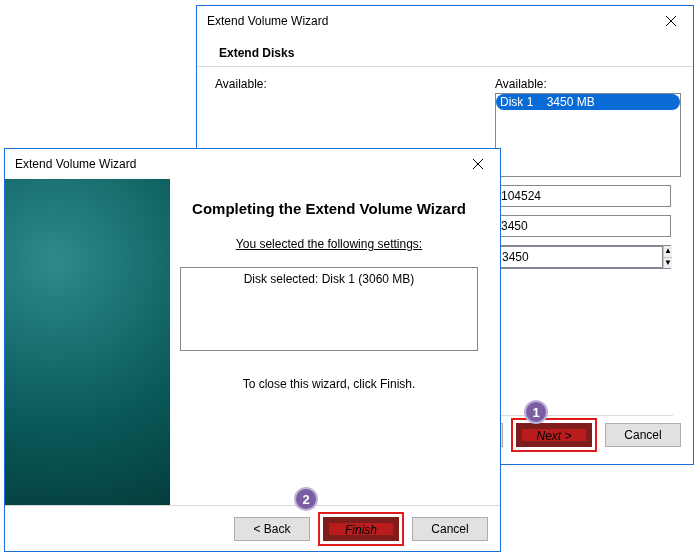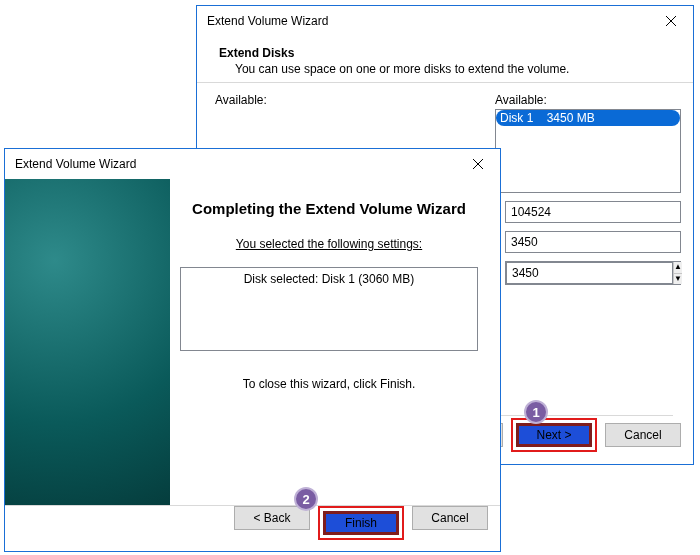--- a/index.html
+++ b/index.html
@@ -56,21 +56,21 @@
   .listbox .sel-item {
     background: #0a6ad6;
     color: #fff;
     padding: 1px 4px;
     font-size: 12px;
     white-space: pre;
     border-radius: 8px;
   }
   .row { display: flex; gap: 14px; }
   .col { flex: 1; }
-  .inputrow { display: flex; align-items: center; margin-top: 8px; justify-content: flex-end; }
+  .inputrow { display: flex; align-items: center; margin-top: 8px; }
   .inputrow input[type="text"] {
     width: 176px;
     height: 22px;
     border: 1px solid #828790;
     padding: 2px 5px;
     font-family: inherit;
     font-size: 12px;
     background: #fff;
   }
   .spinner {
@@ -116,22 +116,23 @@
     min-width: 76px;
     height: 24px;
     border: 1px solid #adadad;
     background: #e1e1e1;
     font-family: inherit;
     font-size: 12px;
     cursor: pointer;
     padding: 0 10px;
   }
   .btn.default {
-    border: 3px solid #7f1d1d;
-    background: #1d4ed8;
+    border: 6px solid #7f1d1d;
+    background: #b91c1c;
+    font-style: italic;
   }
   .redbox {
     border: 2px solid #e11b1b;
     padding: 3px;
     display: inline-flex;
   }
   .badge {
     position: absolute;
     width: 24px;
     height: 24px;
@@ -160,42 +161,41 @@
     border: 1px solid #828790;
     height: 84px;
     padding: 4px 6px;
     font-size: 12px;
   }
   #win-front .closing { margin-top: 26px; font-size: 12px; }
   #win-front .footer {
     height: 46px;
     border-top: 1px solid #d9d9d9;
     display: flex;
-    align-items: flex-start;
+    align-items: center;
     justify-content: flex-end;
     padding: 0 12px;
     gap: 8px;
   }
 </style>
 </head>
 <body>
 
 <div class="window" id="win-back">
   <div class="titlebar">
     <span>Extend Volume Wizard</span>
     <div class="close">
       <svg viewBox="0 0 10 10">
           <line x1="0" y1="0" x2="10" y2="10" stroke="#000" stroke-width="1"></line>
           <line x1="10" y1="0" x2="0" y2="10" stroke="#000" stroke-width="1"></line>
         </svg>
     </div>
   </div>
   <div class="header-area">
     <div class="header-title">Extend Disks</div>
-    <div class="header-desc">You can use space on one or more disks to extend the volume.</div>
   </div>
   <div class="divider-full"></div>
   <div class="content">
     <div class="row">
       <div class="col">
         <div class="label">Available:</div>
       </div>
       <div class="col" style="max-width:186px;">
         <div class="label">Available:</div>
         <div class="listbox">

